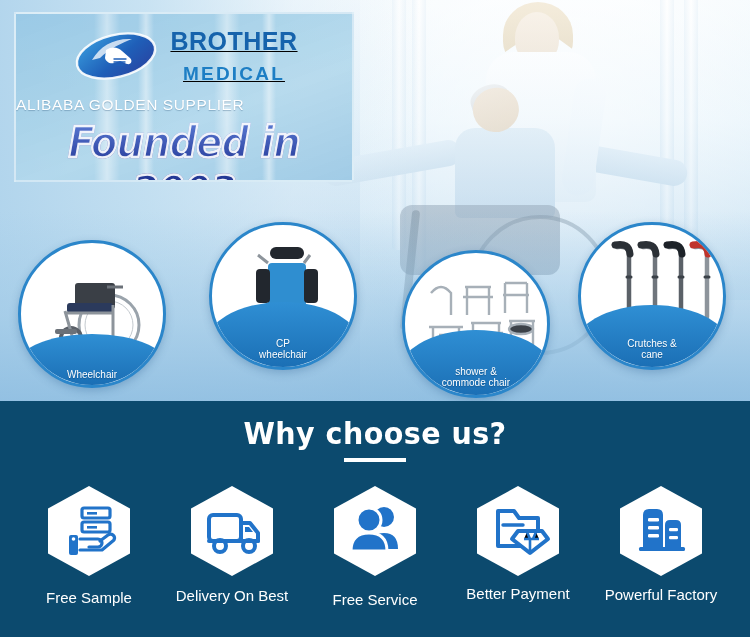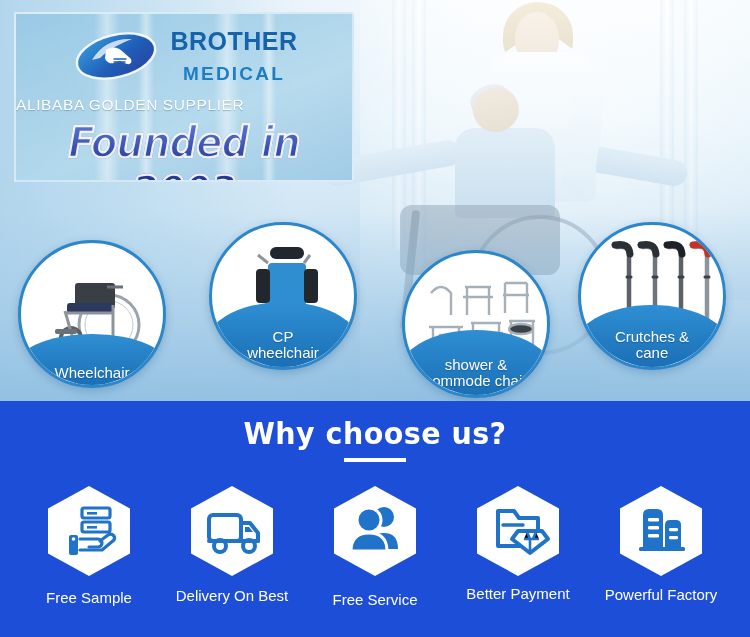--- a/index.html
+++ b/index.html
@@ -118,21 +118,21 @@
     background:linear-gradient(160deg, rgba(152,200,229,.92) 0%, rgba(164,208,232,.9) 30%, rgba(178,216,236,.88) 60%, rgba(156,201,229,.92) 100%);
     border:2px solid rgba(255,255,255,.55);
     overflow:hidden;
   }
   .banner-streak {
     position:absolute; top:0; bottom:0; width:26px;
     background:linear-gradient(90deg, rgba(255,255,255,.0), rgba(255,255,255,.45), rgba(255,255,255,0));
   }
   .logo-row {
     position:absolute; left:0; right:0; top:14px;
-    display:flex; align-items:center; justify-content:center; gap:8px;
+    display:flex; align-items:center; justify-content:center; gap:8px;text-decoration:underline;
   }
   .logo-mark { width:92px; height:56px; flex:0 0 auto; }
   .logo-text { line-height:1; }
   .logo-brother {
     font-size:25px; font-weight:bold; color:#1663ac; letter-spacing:.5px;
     font-family:"Liberation Sans", sans-serif;
   }
   .logo-medical {
     font-size:19px; font-weight:bold; color:#1d7ec4; letter-spacing:2.2px;
     text-align:center; margin-top:10px;
@@ -164,33 +164,33 @@
   .prod .pimg { position:absolute; inset:0; }
   .prod .pband {
     position:absolute; left:-6%; bottom:0; width:112%; height:46%;
     background:linear-gradient(180deg,#2f8fd4,#1b6fb5);
     border-radius:50% 50% 0 0 / 72% 72% 0 0;
     display:flex; align-items:flex-end; justify-content:center;
     padding-bottom:6px;
   }
   .prod .plabel {
     color:#ffffff; text-align:center; line-height:1.08;
-    font-size:15px; text-shadow:0 1px 1px rgba(0,50,90,.4);
+    font-size:10px; text-shadow:0 1px 1px rgba(0,50,90,.4);
   }
   #prod-wheelchair   { left:18px;  top:240px; width:148px; height:148px; }
   #prod-cp           { left:209px; top:222px; width:148px; height:148px; }
   #prod-shower       { left:402px; top:250px; width:148px; height:148px; }
   #prod-crutches     { left:578px; top:222px; width:148px; height:148px; }
   #prod-wheelchair .pband { height:36%; padding-bottom:4px; }
   #prod-crutches .pband { height:44%; }
 
   
   #why {
     position:absolute; left:0; top:401px; width:750px; height:236px;
-    background:#1d4ed8;
+    background:#0c4a6e;
   }
   .why-title {
     position:absolute; left:0; right:0; top:14px; text-align:center;
     color:#ffffff; font-size:31px; font-weight:bold;
     font-family:"DejaVu Sans", sans-serif;
     letter-spacing:.5px; transform:scaleX(.92);
   }
   .why-rule {
     position:absolute; left:50%; top:57px; transform:translateX(-50%);
     width:62px; height:4px; background:#ffffff;

